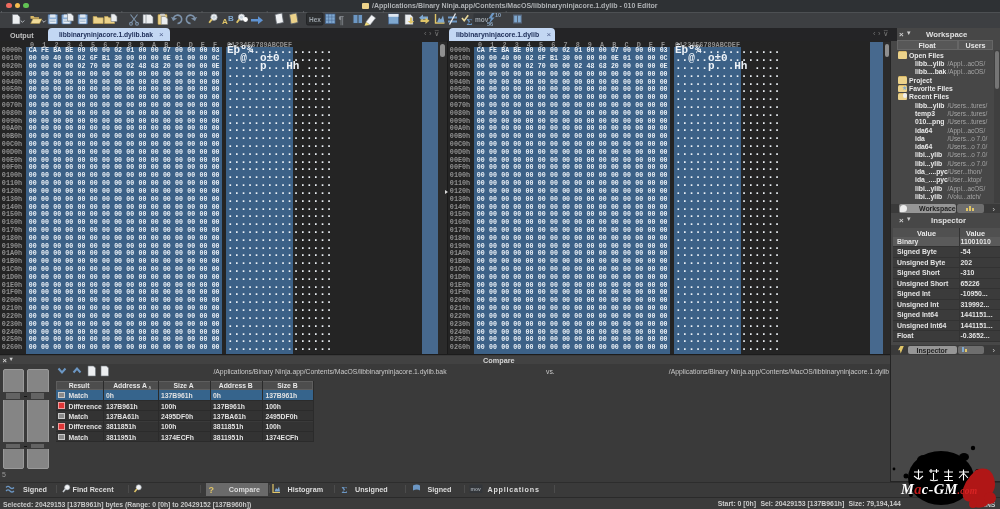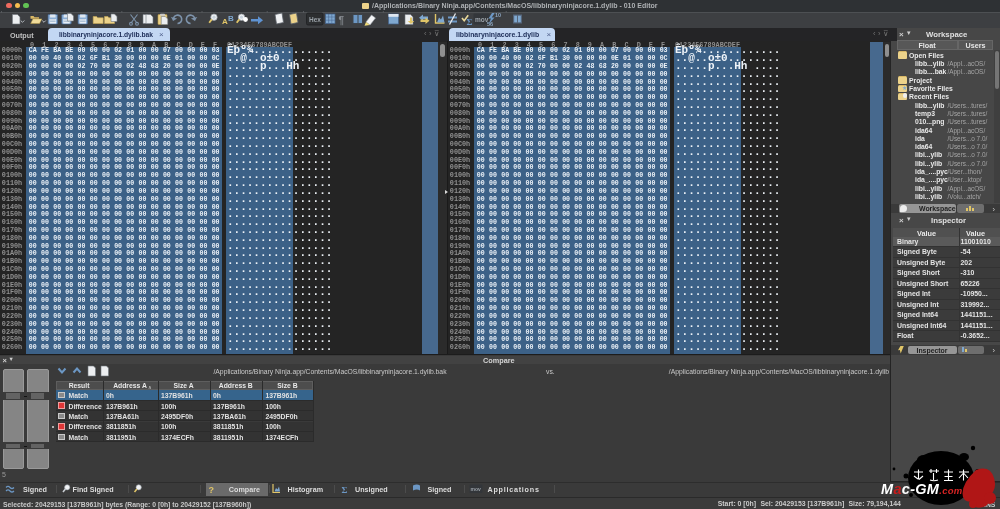--- a/index.html
+++ b/index.html
@@ -616,21 +616,21 @@
     <path d="M136.9,489.1 l-2.4,2.8" stroke="#e0c568" stroke-width="1.6"></path>
     <text x="208.5" y="492.5" font-family="Liberation Sans" font-size="9" font-weight="bold" fill="#e0c568">?</text>
     <path d="M273,484 v8.5 h7" fill="none" stroke="#e0c568" stroke-width="1.2"></path>
     <path d="M274.5,491.5 l1.5,-3.5 1.5,1.5 1.5,-3 1,5 Z" fill="#7fa8d0"></path>
     <text x="341.5" y="492.5" font-family="Liberation Serif" font-size="9" font-weight="bold" fill="#6c97c4">Σ</text>
     <path d="M413,493.5 v-8 q4,-2 7,0 v5 q-3,-2 -7,0 Z" fill="#6c97c4"></path>
     <rect x="469.5" y="484.5" width="13" height="8.5" rx="1" fill="#33363a"></rect>
     <text x="470.5" y="491" font-family="Liberation Sans" font-size="5" font-weight="bold" fill="#9aa1a8">mov</text>
   </svg>
 <div class="abs btab" style="left:23px;top:484.5px;">Signed</div>
-<div class="abs btab" style="left:72.5px;top:484.5px;">Find Signed</div>
+<div class="abs btab" style="left:72.5px;top:484.5px;">Find Recent</div>
 <div class="abs btab" style="left:155px;top:484.5px;margin-top:16px;">Find in Files</div>
 <div class="abs btab" style="left:228.8px;top:484.5px;">Compare</div>
 <div class="abs btab" style="left:287.5px;top:484.5px;">Histogram</div>
 <div class="abs btab" style="left:355px;top:484.5px;">Unsigned</div>
 <div class="abs btab" style="left:427.5px;top:484.5px;">Signed</div>
 <div class="abs btab" style="left:487.5px;top:484.5px;"><span style="letter-spacing:0.75px;">Applications</span></div>
 
 <div class="abs" style="left:0;top:496.5px;width:1000px;height:12.5px;background:#3b3b3b;border-top:1px solid #2a2a2a;"></div>
 <div class="abs stxt" style="left:3px;top:499.5px;">Selected: 20429153 [137B961h] bytes (Range: 0 [0h] to 20429152 [137B960h])</div>
 <div class="abs stxt2" style="left:717.7px;top:499px;">Start: 0 [0h]</div>
@@ -651,13 +651,13 @@
 <circle cx="110" cy="58" r="6" fill="#b01616"></circle>
 <circle cx="93" cy="64" r="4" fill="#b01616"></circle>
 
 <g stroke="#fff" stroke-width="1.1" fill="none">
 <path d="M34,32 h9 M38.5,29.5 v10 M34,36 l4,3 M43,36 l-4,3.5"></path>
 <path d="M49,31 h10 M51,29 v4 M56.5,29 v4 M53.5,33 v7 M50,40 q4,1.5 8,0"></path>
 <path d="M64,32 h9 M68.5,29.5 v11 M64.5,36.5 h8 M64,40.5 h9"></path>
 <path d="M79,32 h10 M83.5,29.5 v11 M83.5,33 l-4.5,5 M83.5,33 l4.5,5"></path>
 </g>
 </svg>
-<div class="abs" style="left:881px;top:481px;font-size:14.5px;color:#fff;font-style:italic;font-weight:bold;font-family:Liberation Sans, sans-serif;letter-spacing:0.3px;">M<span style="color:#c41c1c;">a</span>c-GM<span style="font-size:9.5px;color:#d82424;">.com</span></div>
+<div class="abs" style="left:901px;top:481px;font-size:14.5px;color:#fff;font-style:italic;font-weight:bold;font-family:Liberation Serif, serif;letter-spacing:0.3px;">M<span style="color:#c41c1c;">a</span>c-GM<span style="font-size:9.5px;color:#d82424;">.com</span></div>
 
 </body></html>

